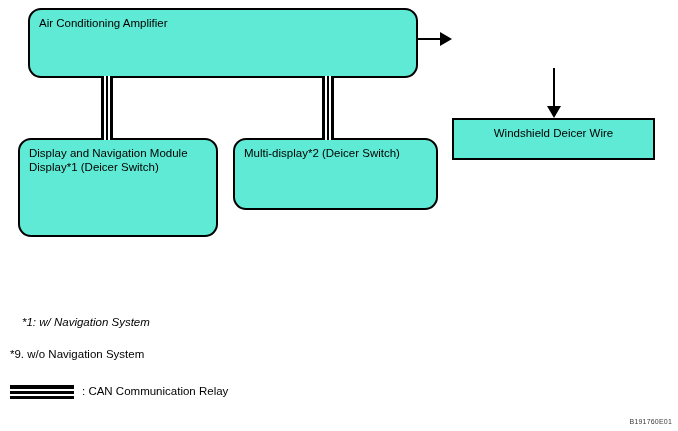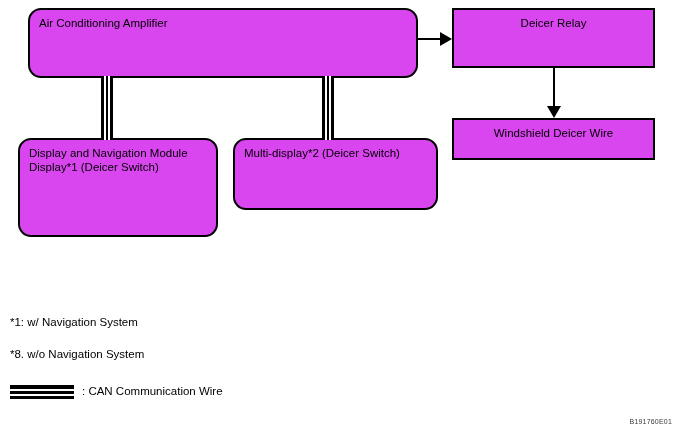--- a/index.html
+++ b/index.html
@@ -20,21 +20,21 @@
     left: 0; top: 0;
     width: 678px;
     height: 431px;
   }
 
   
   .box {
     position: absolute;
     box-sizing: border-box;
     border: 2px solid #000;
-    background: #d946ef;
+    background: #5eead4;
   }
   .box.rounded { border-radius: 13px; }
   .box-label {
     position: absolute;
     font-size: 11.5px;
     line-height: 14px;
     white-space: pre-line;
     color: #000;
   }
   .label-topleft {
@@ -106,21 +106,21 @@
   #arrow-relay-wire-head { left: 547px; top: 106px; }
 
   
   .legend-text {
     position: absolute;
     font-size: 11.5px;
     line-height: 14px;
     color: #000;
     white-space: nowrap;
   }
-  #footnote-1 { left: 10px; top: 315px; }
+  #footnote-1 { left: 22px; top: 315px; font-style: italic; }
   #footnote-2 { left: 10px; top: 347px; }
   #legend-can-label { left: 82px; top: 384px; }
 
   #legend-can-symbol {
     position: absolute;
     left: 10px;
     top: 385px;
     width: 64px;
     height: 14px;
     background: #000;
@@ -146,23 +146,20 @@
 </style>
 </head>
 <body>
 
 <div id="diagram-root">
 
   <div class="box rounded" id="box-amplifier">
     <div class="box-label label-topleft">Air Conditioning Amplifier</div>
   </div>
 
-  <div class="box" id="box-relay">
-    <div class="box-label label-topcenter">Deicer Relay</div>
-  </div>
 
   <div class="box" id="box-wire">
     <div class="box-label label-topcenter">Windshield Deicer Wire</div>
   </div>
 
   <div class="box rounded" id="box-navdisplay">
     <div class="box-label label-topleft">Display and Navigation Module
 Display*1 (Deicer Switch)</div>
   </div>
 
@@ -179,23 +176,23 @@
     <div class="gap g2"></div>
   </div>
 
   <div class="arrow-h-line" id="arrow-amp-relay-line"></div>
   <div class="arrow-h-head" id="arrow-amp-relay-head"></div>
 
   <div class="arrow-v-line" id="arrow-relay-wire-line"></div>
   <div class="arrow-v-head" id="arrow-relay-wire-head"></div>
 
   <div class="legend-text" id="footnote-1">*1: w/ Navigation System</div>
-  <div class="legend-text" id="footnote-2">*8. w/o Navigation System</div>
+  <div class="legend-text" id="footnote-2">*9. w/o Navigation System</div>
 
   <div id="legend-can-symbol">
     <div class="gap g1"></div>
     <div class="gap g2"></div>
   </div>
-  <div class="legend-text" id="legend-can-label">: CAN Communication Wire</div>
+  <div class="legend-text" id="legend-can-label">: CAN Communication Relay</div>
 
   <div id="part-code">B191760E01</div>
 
 </div>
 
 </body></html>

